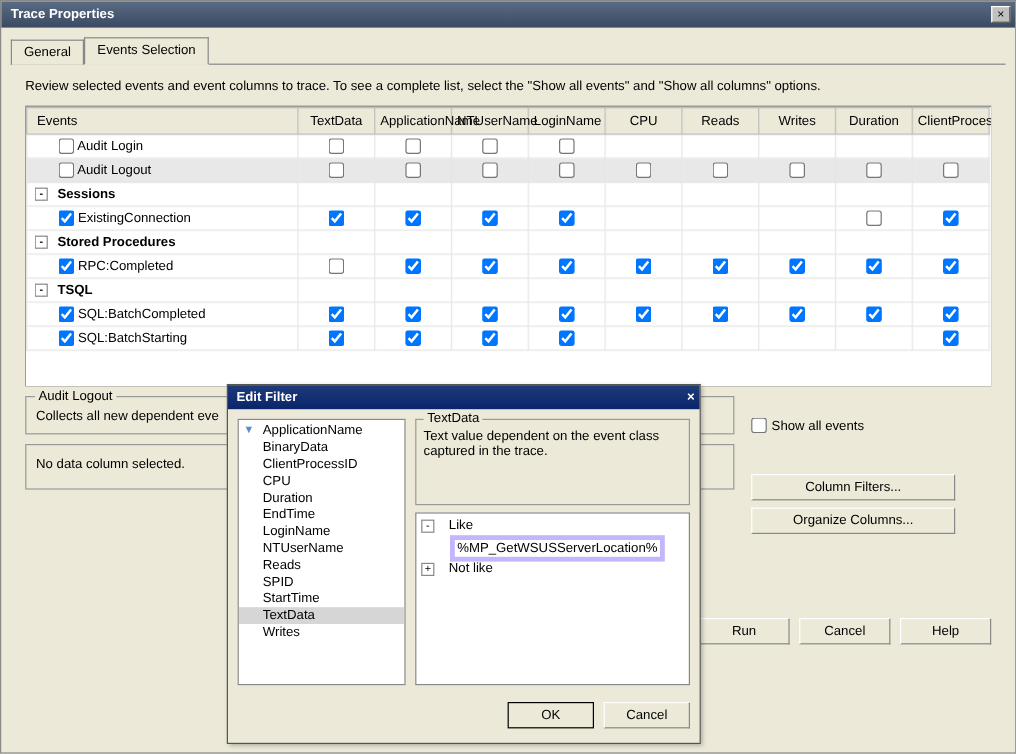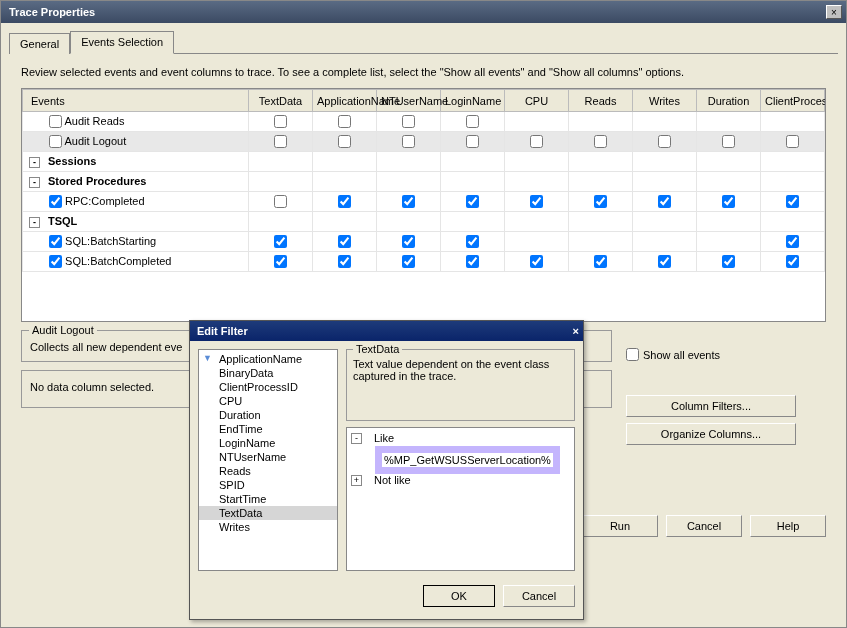--- a/index.html
+++ b/index.html
@@ -42,21 +42,21 @@
 .dlg-body { padding: 8px; display:flex; gap:8px; height: 238px;}
 .col-list { width: 140px; background:#fff; border:1px solid #888; overflow:auto; padding-top:2px;}
 .col-list .it { padding:1px 4px 1px 20px; cursor:pointer; font-size:11px; position:relative;}
 .col-list .it.sel { background:#d6d6d6; }
 .col-list .it.iconed:before { content:"▼"; position:absolute; left:4px; color:#5a8cd6; font-size:9px; }
 .right-col { flex:1; display:flex; flex-direction:column;}
 .fgrp { border:1px solid #999; padding:8px 6px; font-size:11px; min-height:72px; position:relative; margin-bottom:6px;}
 .fgrp .lab { position:absolute; top:-7px; left:6px; background:#ece9d8; padding:0 3px;}
 .ftree { background:#fff; border:1px solid #888; flex:1; padding:4px; font-size:11px; height: 96px; overflow:auto;}
 .ftree .node { display:flex; align-items:center; gap:4px; margin-bottom:2px;}
-.ftree .txtbox { border:7px solid #c4b5fd; padding:1px 2px; margin-left:24px; font-size:11px; display:inline-block; min-width:160px; background:#fff;}
+.ftree .txtbox { border:4px solid #c4b5fd; padding:1px 2px; margin-left:24px; font-size:11px; display:inline-block; min-width:160px; background:#fff;}
 .dlg-ex { padding: 0 8px 4px 8px; font-size:11px; display:flex; align-items:center; gap:4px;}
 .dlg-btns { display:flex; justify-content:flex-end; gap:8px; padding: 6px 8px;}
 </style>
 </head>
 <body>
 
 <div class="window">
   <div class="titlebar">
     <span class="title">Trace Properties</span>
     <span class="close">×</span>
@@ -81,21 +81,21 @@
               <th>LoginName</th>
               <th>CPU</th>
               <th>Reads</th>
               <th>Writes</th>
               <th>Duration</th>
               <th>ClientProcess</th>
             </tr>
           </thead>
         <tbody id="events-body">
             <tr>
-              <td class="name"><span class="pad"></span><input type="checkbox" class="chk" style=""> <span>Audit Reads</span></td>
+              <td class="name"><span class="pad"></span><input type="checkbox" class="chk" style=""> <span>Audit Login</span></td>
               <td><input type="checkbox" class="chk" style=""></td>
               <td><input type="checkbox" class="chk" style=""></td>
               <td><input type="checkbox" class="chk" style=""></td>
               <td><input type="checkbox" class="chk" style=""></td>
               <td></td>
               <td></td>
               <td></td>
               <td></td>
               <td></td>
             </tr>
@@ -116,20 +116,32 @@
               <td></td>
               <td></td>
               <td></td>
               <td></td>
               <td></td>
               <td></td>
               <td></td>
               <td></td>
               <td></td>
             </tr>
+            <tr>
+              <td class="name"><span class="pad"></span><input type="checkbox" class="chk" checked="" style=""> <span>ExistingConnection</span></td>
+              <td><input type="checkbox" class="chk" checked="" style=""></td>
+              <td><input type="checkbox" class="chk" checked="" style=""></td>
+              <td><input type="checkbox" class="chk" checked="" style=""></td>
+              <td><input type="checkbox" class="chk" checked="" style=""></td>
+              <td></td>
+              <td></td>
+              <td></td>
+              <td><input type="checkbox" class="chk" style=""></td>
+              <td><input type="checkbox" class="chk" checked="" style=""></td>
+            </tr>
             <tr class="cat">
               <td class="name"><span class="treebtn">-</span><span>Stored Procedures</span></td>
               <td></td>
               <td></td>
               <td></td>
               <td></td>
               <td></td>
               <td></td>
               <td></td>
               <td></td>
@@ -153,41 +165,41 @@
               <td></td>
               <td></td>
               <td></td>
               <td></td>
               <td></td>
               <td></td>
               <td></td>
               <td></td>
             </tr>
             <tr>
+              <td class="name"><span class="pad"></span><input type="checkbox" class="chk" checked="" style=""> <span>SQL:BatchCompleted</span></td>
+              <td><input type="checkbox" class="chk" checked="" style=""></td>
+              <td><input type="checkbox" class="chk" checked="" style=""></td>
+              <td><input type="checkbox" class="chk" checked="" style=""></td>
+              <td><input type="checkbox" class="chk" checked="" style=""></td>
+              <td><input type="checkbox" class="chk" checked="" style=""></td>
+              <td><input type="checkbox" class="chk" checked="" style=""></td>
+              <td><input type="checkbox" class="chk" checked="" style=""></td>
+              <td><input type="checkbox" class="chk" checked="" style=""></td>
+              <td><input type="checkbox" class="chk" checked="" style=""></td>
+            </tr>
+            <tr>
               <td class="name"><span class="pad"></span><input type="checkbox" class="chk" checked="" style=""> <span>SQL:BatchStarting</span></td>
               <td><input type="checkbox" class="chk" checked="" style=""></td>
               <td><input type="checkbox" class="chk" checked="" style=""></td>
               <td><input type="checkbox" class="chk" checked="" style=""></td>
               <td><input type="checkbox" class="chk" checked="" style=""></td>
               <td></td>
               <td></td>
               <td></td>
               <td></td>
-              <td><input type="checkbox" class="chk" checked="" style=""></td>
-            </tr>
-            <tr>
-              <td class="name"><span class="pad"></span><input type="checkbox" class="chk" checked="" style=""> <span>SQL:BatchCompleted</span></td>
-              <td><input type="checkbox" class="chk" checked="" style=""></td>
-              <td><input type="checkbox" class="chk" checked="" style=""></td>
-              <td><input type="checkbox" class="chk" checked="" style=""></td>
-              <td><input type="checkbox" class="chk" checked="" style=""></td>
-              <td><input type="checkbox" class="chk" checked="" style=""></td>
-              <td><input type="checkbox" class="chk" checked="" style=""></td>
-              <td><input type="checkbox" class="chk" checked="" style=""></td>
-              <td><input type="checkbox" class="chk" checked="" style=""></td>
               <td><input type="checkbox" class="chk" checked="" style=""></td>
             </tr>
           </tbody>
       </table>
     </div>
 
     <div class="lower">
       <div class="lower-left">
         <div class="grp">
           <span class="gt">Audit Logout</span>

